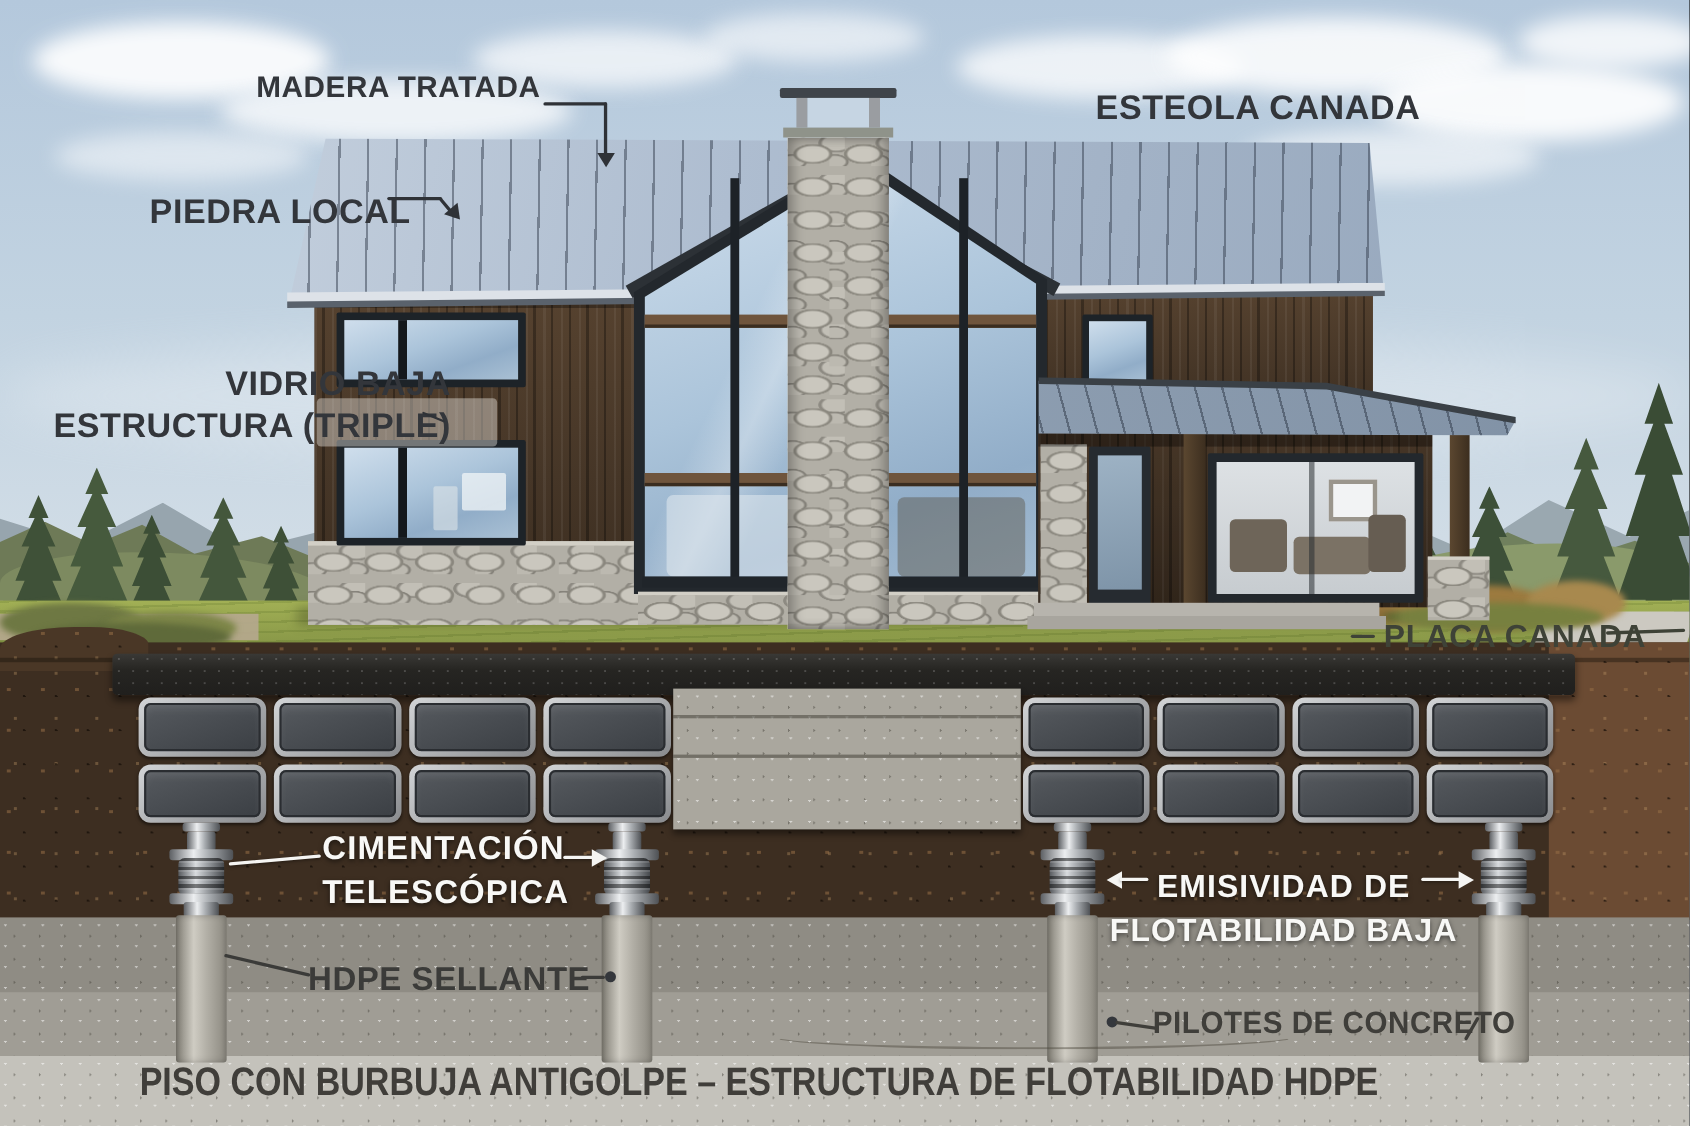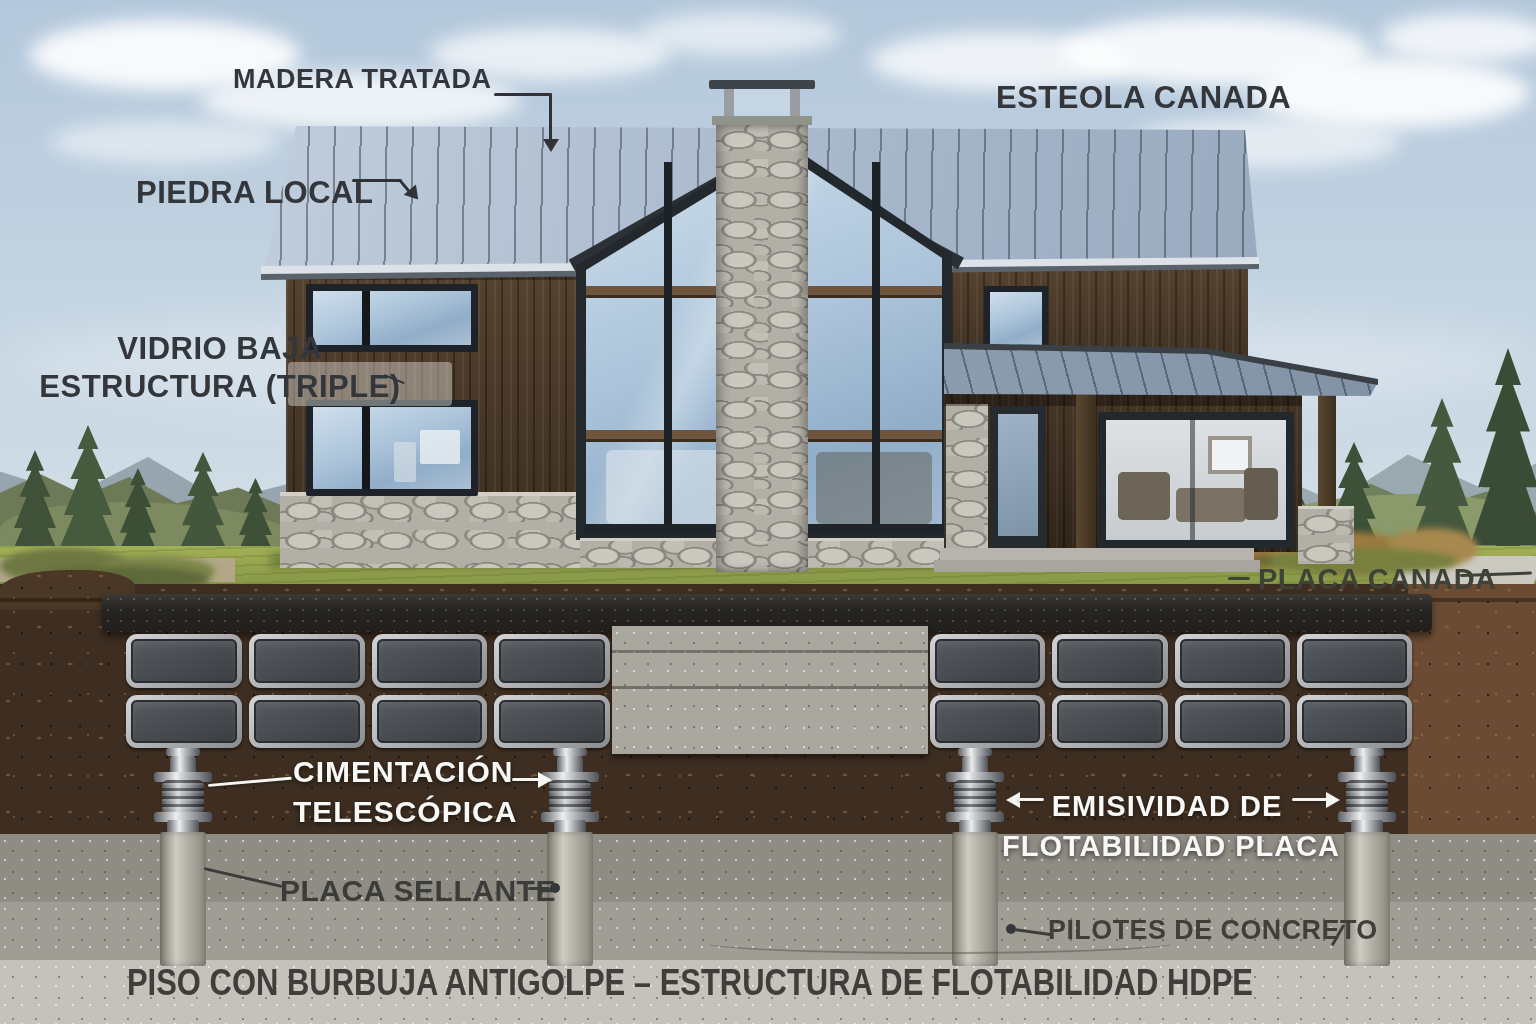--- a/index.html
+++ b/index.html
@@ -282,48 +282,48 @@
   <div class="triD" style="left:543px;top:139px"></div>
 
   <div class="lbl" style="left:136px;top:175px;font-size:31px">PIEDRA LOCAL</div>
   <div class="line" style="left:352px;top:179px;width:50px"></div>
   <div class="line" style="left:400px;top:179px;width:22px;transform:rotate(50deg)"></div>
   <div class="triD" style="left:406px;top:188px;transform:rotate(-40deg)"></div>
 
   <div class="lbl" style="left:996px;top:80px;font-size:31px">ESTEOLA CANADA</div>
 
   <div class="abs" style="left:288px;top:362px;width:164px;height:44px;background:rgba(245,243,238,.4);border-radius:4px"></div>
-  <div class="lbl" style="left:30px;top:330px;width:380px;text-align:center;font-size:31px;line-height:38px">
+  <div class="lbl" style="left:30px;top:330px;width:380px;text-align:right;font-size:31px;line-height:38px">
     <span class="abs" style="position:static;display:block">VIDRIO BAJA</span>
     <span class="abs" style="position:static;display:block">ESTRUCTURA (TRIPLE)</span>
   </div>
   <div class="line" style="left:384px;top:374px;width:22px;height:2px;transform:rotate(22deg)"></div>
 
   <div class="lbl" style="left:1258px;top:563px;font-size:29px;color:#3e4237">PLACA CANADA</div>
   <div class="line" style="left:1228px;top:577px;width:22px;background:#3e4237"></div>
   <div class="line" style="left:1460px;top:574px;width:72px;background:#3e4237;transform:rotate(-2deg)"></div>
 
   <div class="lblw" style="left:293px;top:752px;width:220px;font-size:30px;line-height:40px">
     <span style="display:block">CIMENTACIÓN</span>
     <span style="display:block">TELESCÓPICA</span>
   </div>
   <div class="linew" style="left:208px;top:784px;width:84px;transform:rotate(-5deg)"></div>
   <div class="linew" style="left:512px;top:778px;width:28px"></div>
   <div class="triRw" style="left:538px;top:772px"></div>
 
   <div class="lblw" style="left:1002px;top:786px;width:330px;font-size:29px;line-height:40px">
     <span style="display:block">EMISIVIDAD DE</span>
-    <span style="display:block">FLOTABILIDAD PLACA</span>
+    <span style="display:block">FLOTABILIDAD BAJA</span>
   </div>
   <div class="triLw" style="left:1006px;top:792px"></div>
   <div class="linew" style="left:1018px;top:798px;width:26px"></div>
   <div class="linew" style="left:1292px;top:798px;width:36px"></div>
   <div class="triRw" style="left:1326px;top:792px"></div>
 
-  <div class="lbl" style="left:280px;top:874px;width:250px;text-align:center;font-size:30px;color:#3b3b39">PLACA SELLANTE</div>
+  <div class="lbl" style="left:280px;top:874px;width:250px;text-align:center;font-size:30px;color:#3b3b39">HDPE SELLANTE</div>
   <div class="line" style="left:204px;top:867px;width:80px;background:#3b3b39;transform:rotate(13deg)"></div>
   <div class="line" style="left:528px;top:887px;width:22px;background:#3b3b39"></div>
   <div class="dot" style="left:550px;top:883px;width:10px;height:10px"></div>
 
   <div class="dot" style="left:1006px;top:924px;width:10px;height:10px"></div>
   <div class="line" style="left:1014px;top:928px;width:38px;background:#3f3e3a;transform:rotate(8deg)"></div>
   <div class="lbl" style="left:1048px;top:914px;width:292px;text-align:center;font-size:28px;color:#3f3e3a;transform:scaleX(.96);transform-origin:0 50%">PILOTES DE CONCRETO</div>
   <div class="line" style="left:1332px;top:944px;width:24px;background:#3f3e3a;transform:rotate(-60deg)"></div>
   <div class="abs" style="left:700px;top:930px;width:480px;height:24px;border:2px solid transparent;border-bottom-color:rgba(75,70,60,.45);border-radius:50%"></div>
 

